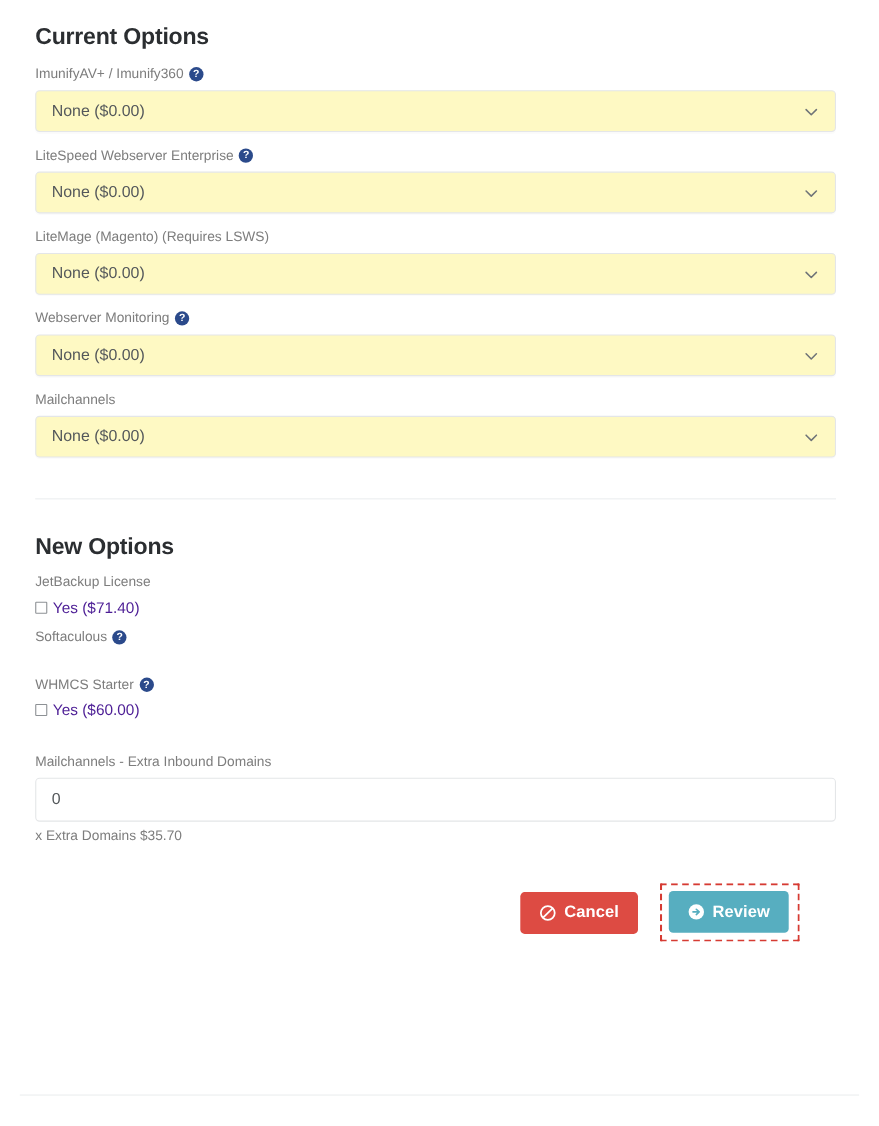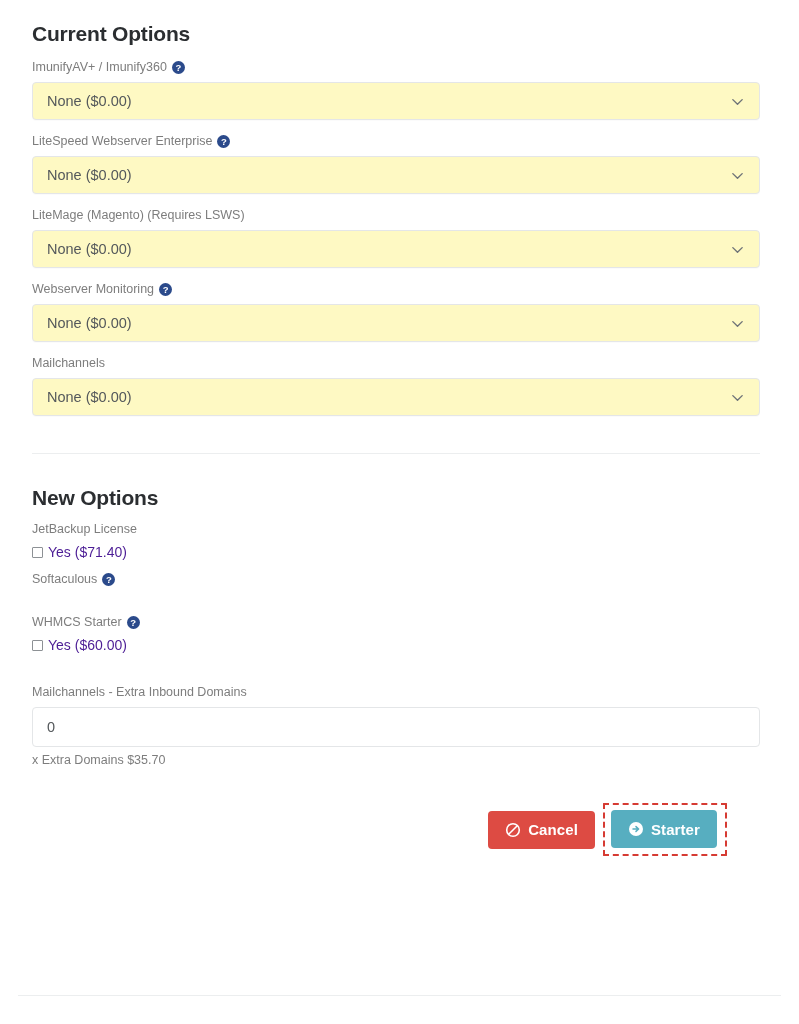--- a/index.html
+++ b/index.html
@@ -152,21 +152,21 @@
   }
 
   .new-options-block { padding-top: 16px; }
 
   .newopt-group { margin-top: 12px; }
 
   .actions {
     display: flex;
     justify-content: flex-end;
     align-items: center;
-    gap: 0px;
+    gap: 12px;
     padding-right: 33px;
     margin-top: 36px;
   }
 
   .btn {
     border: 0;
     border-radius: 4px;
     color: #ffffff;
     font-size: 15px;
     font-weight: bold;
@@ -348,21 +348,21 @@
       </button>
 
       <span class="highlight-box">
         <button class="btn btn-review">
           <span class="btn-icon">
             <svg viewBox="0 0 16 16" width="16" height="16">
               <circle cx="8" cy="8" r="7" fill="#ffffff"></circle>
               <path d="M5 8 H10.2 M8 5.6 L10.6 8 L8 10.4" fill="none" stroke="#57aec0" stroke-width="1.5" stroke-linecap="round" stroke-linejoin="round"></path>
             </svg>
           </span>
-          <span>Starter</span>
+          <span>Review</span>
         </button>
       </span>
     </div>
 
   </div>
 
   <hr class="divider footer-divider">
 
 </div>
 

